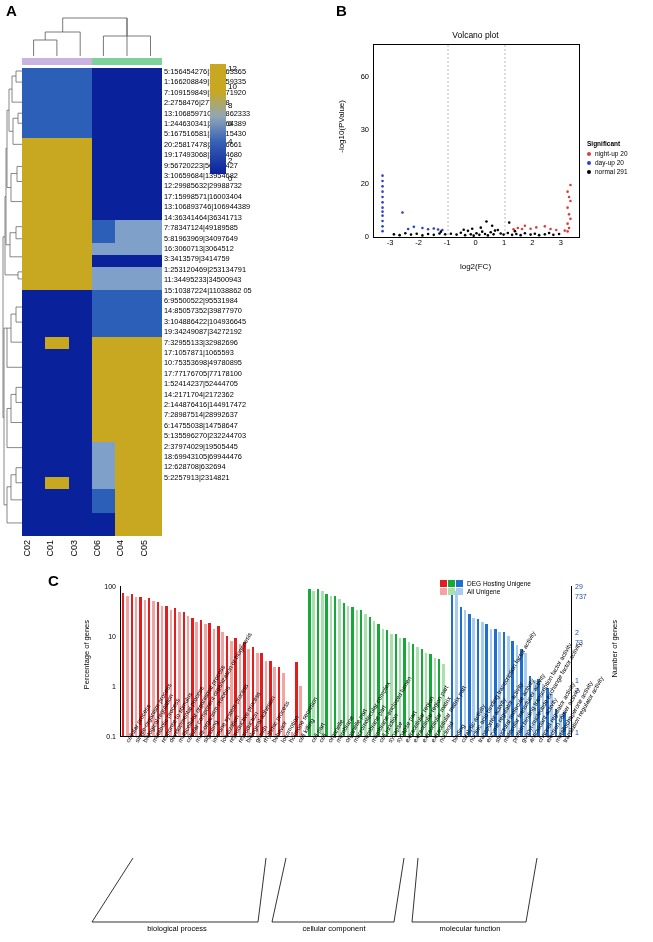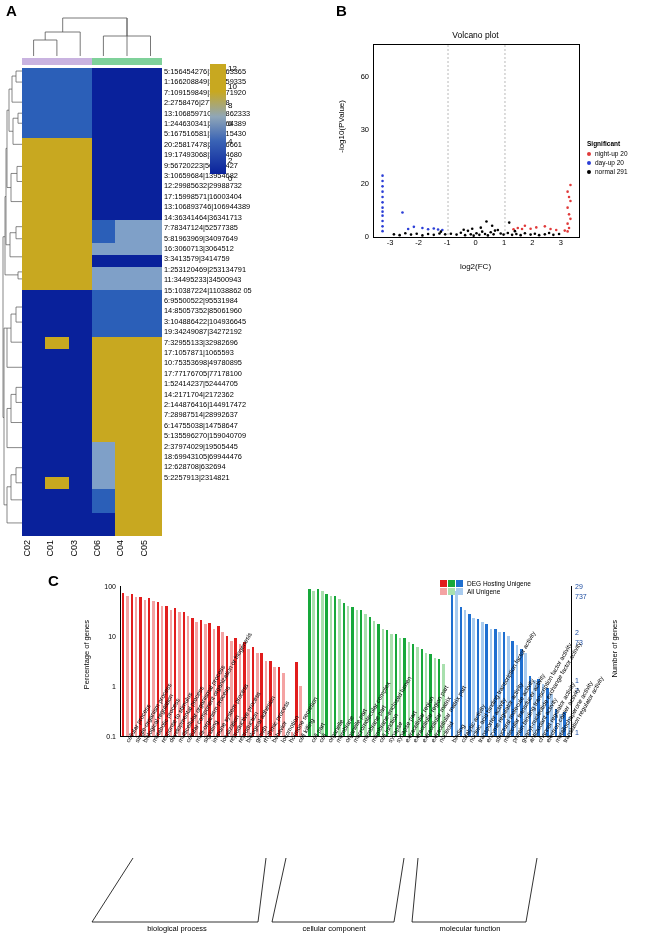--- a/index.html
+++ b/index.html
@@ -481,41 +481,41 @@
       <span>1:244630341|244664389</span>
       <span>5:167516581|167615430</span>
       <span>20:25817478|25826661</span>
       <span>19:17493068|17494680</span>
       <span>9:56720223|56721427</span>
       <span>3:10659684|13954682</span>
       <span>12:29985632|29988732</span>
       <span>17:15998571|16003404</span>
       <span>13:106893746|106944389</span>
       <span>14:36341464|36341713</span>
-      <span>7:78347124|52577385</span>
+      <span>7:78347124|49189585</span>
       <span>5:81963969|34097649</span>
       <span>16:3060713|3064512</span>
       <span>3:3413579|3414759</span>
       <span>1:253120469|253134791</span>
       <span>11:34495233|34500943</span>
       <span>15:10387224|11038862 05</span>
       <span>6:95500522|95531984</span>
-      <span>14:85057352|85061960</span>
+      <span>14:85057352|39877970</span>
       <span>3:104886422|104936645</span>
       <span>19:34249087|34272192</span>
       <span>7:32955133|32982696</span>
       <span>17:1057871|1065593</span>
       <span>10:75353698|49780895</span>
       <span>17:77176705|77178100</span>
       <span>1:52414237|52444705</span>
       <span>14:2171704|2172362</span>
       <span>2:144876416|144917472</span>
       <span>7:28987514|28992637</span>
       <span>6:14755038|14758647</span>
-      <span>5:135596270|159040709</span>
+      <span>5:135596270|232244703</span>
       <span>2:37974029|19505445</span>
       <span>18:69943105|69944476</span>
       <span>12:628708|632694</span>
       <span>5:2257913|2314821</span>
     </div>
 
   <div class="collabels" id="collabels">
       <span>C02</span>
       <span>C01</span>
       <span>C03</span>

